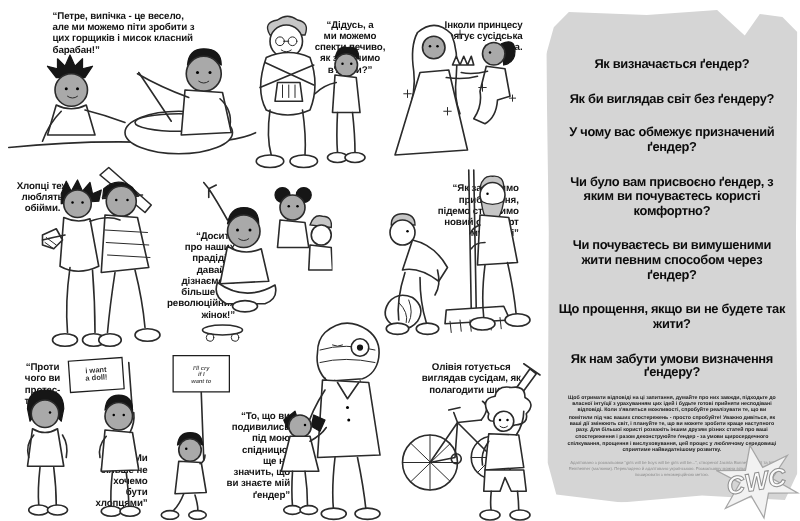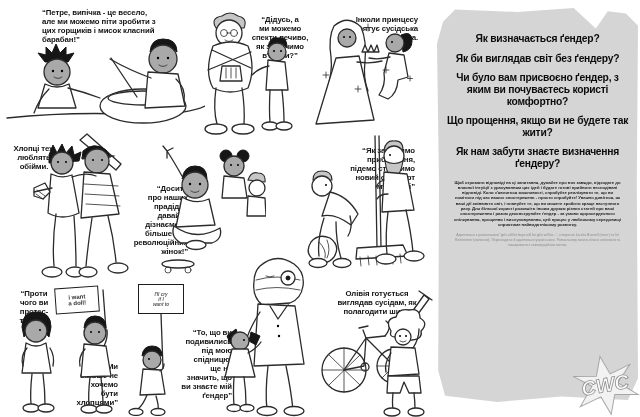--- a/index.html
+++ b/index.html
@@ -17,21 +17,21 @@
   svg .gr { fill:#c6c6c6; stroke:#2b2b2b; stroke-width:1.1; }
   .sign { position:absolute; background:#fff; border:1.5px solid #1d1d1d; display:flex;
           align-items:center; justify-content:center; text-align:center; white-space:pre-line;
           font-weight:bold; color:#333; }
   .panel { position:absolute; left:437px; top:8px; width:201px; height:394px; background:#d5d5d5;
            clip-path: polygon(3% 3.5%, 9% 0.4%, 40% 1%, 68% 0%, 79% 5.2%, 85% 0.8%, 94% 1.4%,
                               100% 4.5%, 99.4% 45%, 100% 94%, 95% 99.5%, 62% 98.6%, 30% 100%,
                               4% 98.4%, 0.6% 92%, 1% 45%, 0% 9%); }
   .panel-inner { padding:22px 9px 0 9px; }
   .q { font-weight:bold; font-size:10.3px; line-height:1.13; text-align:center; color:#0c0c0c;
-       margin:3px 0 8px 0; letter-spacing:-0.25px; }
+       margin:16px 0 8px 0; letter-spacing:-0.25px; }
   .fine { font-weight:bold; font-size:4.2px; line-height:1.26; text-align:center; color:#222;
           margin:10px 6px 0 6px; }
   .credits { font-size:3.4px; line-height:1.4; text-align:center; color:#8d8d8d; margin:6px 8px 0 8px; }
   .logo { position:absolute; left:570px; top:354px; width:70px; height:62px; }
 </style>
 </head>
 <body>
 
 <div class="page">
 
@@ -309,23 +309,25 @@
     <path class="wh" d="M14,90 l31,0 2,17 -12,0 -5,-11 -4,11 -13,0 z"></path>
     <path class="ln" d="M19,107 q-1,10 0,16 M40,107 q1,9 1,16"></path>
     <ellipse class="wh" cx="18" cy="126" rx="8" ry="4"></ellipse>
     <ellipse class="wh" cx="42" cy="126" rx="8" ry="4"></ellipse>
   </svg>
 
   <div class="panel">
     <div class="panel-inner">
       <div class="q">Як визначається ґендер?</div>
       <div class="q">Як би виглядав світ без ґендеру?</div>
+      <div class="q">У чому вас обмежує призначений ґендер?</div>
       <div class="q">Чи було вам присвоєно ґендер, з яким ви почуваєтесь користі комфортно?</div>
+      <div class="q">Чи почуваєтесь ви вимушеними жити певним способом через ґендер?</div>
       <div class="q">Що прощення, якщо ви не будете так жити?</div>
-      <div class="q">Як нам забути знаєте визначення ґендеру?</div>
+      <div class="q">Як нам забути умови визначення ґендеру?</div>
       <div class="fine">Щоб отримати відповіді на ці запитання, думайте про них завжди, підходьте до власної інтуїції з урахуванням цих ідей і будьте готові прийняти несподівані відповіді. Коли з'являться можливості, спробуйте реалізувати те, що ви помітили під час ваших спостережень - просто спробуйте! Уважно дивіться, як ваші дії змінюють світ, і плануйте те, що ви можете зробити краще наступного разу. Для більшої користі розкажіть іншим друзям різних статей про ваші спостереження і разом деконструюйте ґендер - за умови щиросердечного спілкування, прощення і вислуховування, цей процес у люблячому середовищі сприятиме найвидатнішому розвитку.</div>
       <div class="credits">Адаптовано з розмальовки “girls will be boys will be girls will be...”, створеної Jacinta Bunnell (текст) та Irit Reinheimer (малюнки). Перекладено й адаптовано українською. Розмальовку можна вільно копіювати та поширювати з некомерційною метою.</div>
     </div>
   </div>
 
   <svg class="logo" viewBox="0 0 70 62">
     <g transform="rotate(-10 35 31)">
       <path d="M35,2 L42,21 L63,15 L48,31 L66,46 L43,42 L36,61 L29,42 L7,48 L22,30 L5,17 L28,21 Z" fill="#f2f2f2" stroke="#a6a6a6" stroke-width="1"></path>
       <text x="35" y="38" text-anchor="middle" font-size="20" font-weight="bold" font-style="italic" fill="#fbfbfb" stroke="#8f8f8f" stroke-width="0.8">CWC</text>
     </g>

